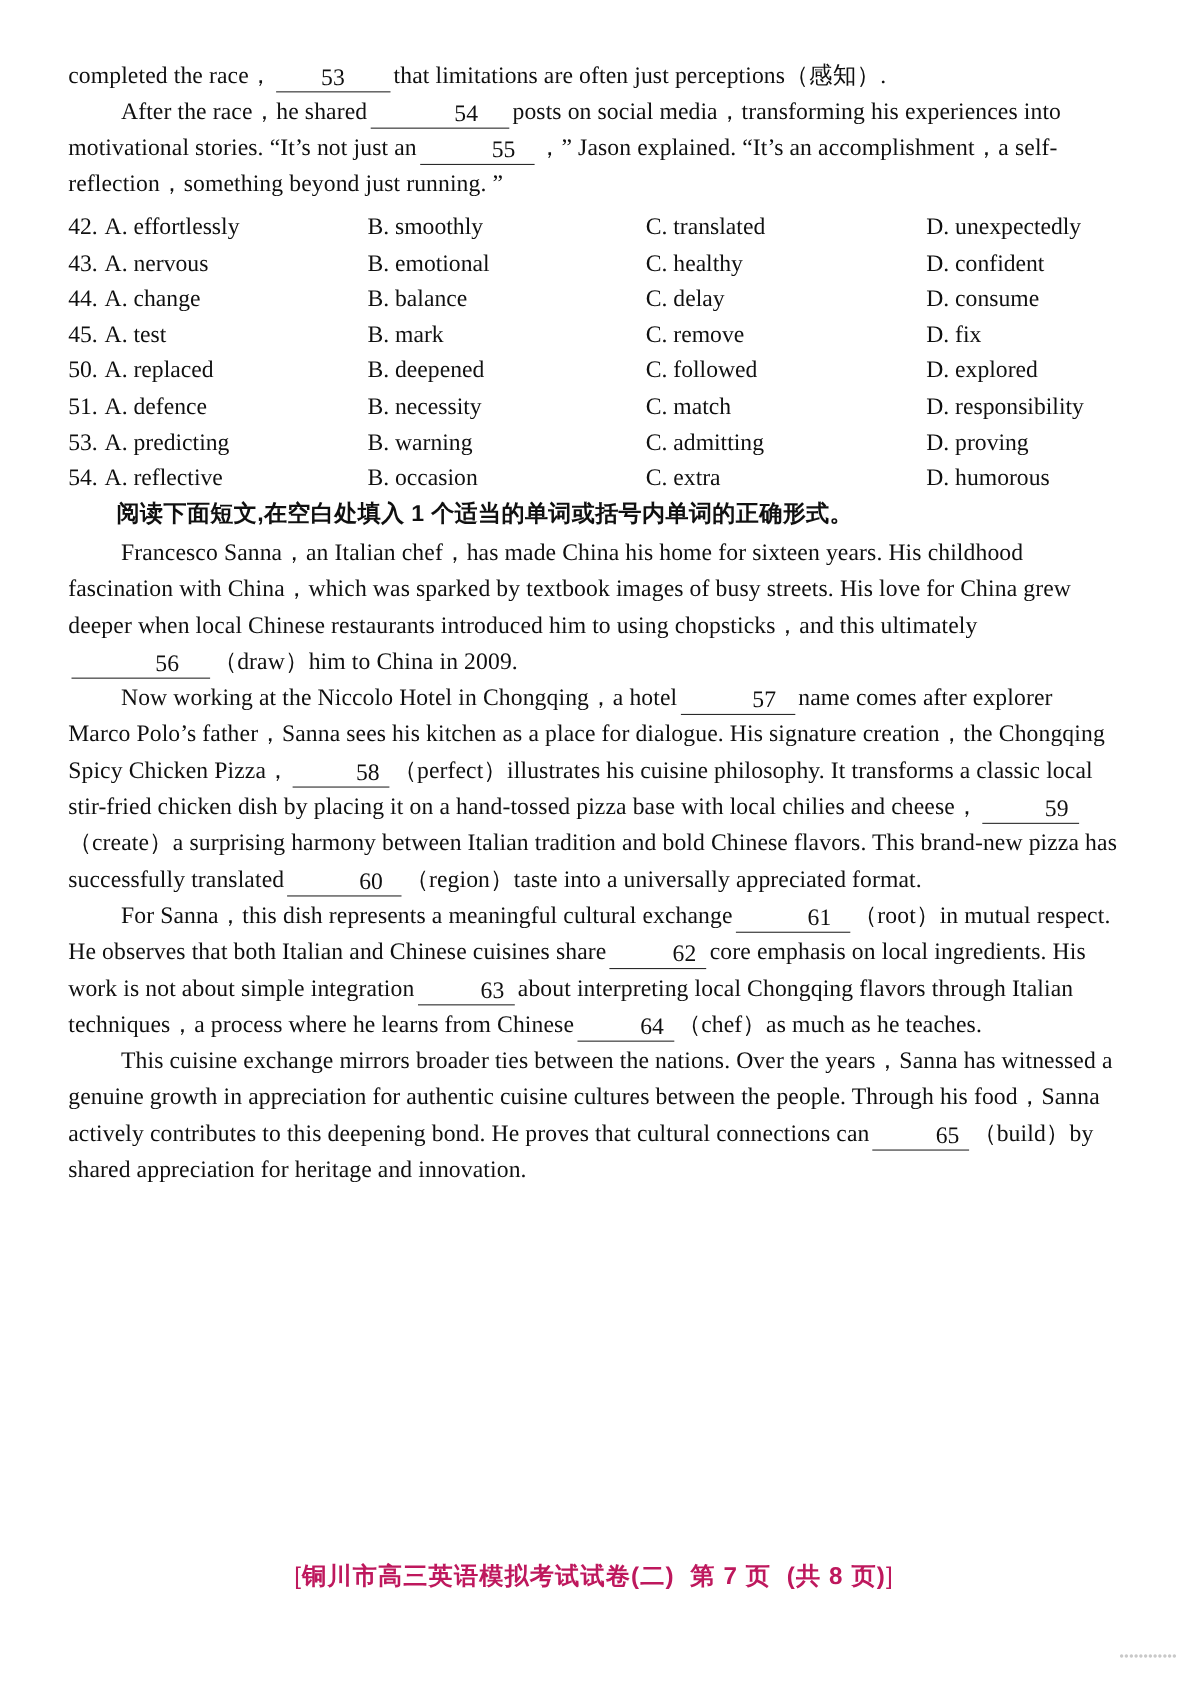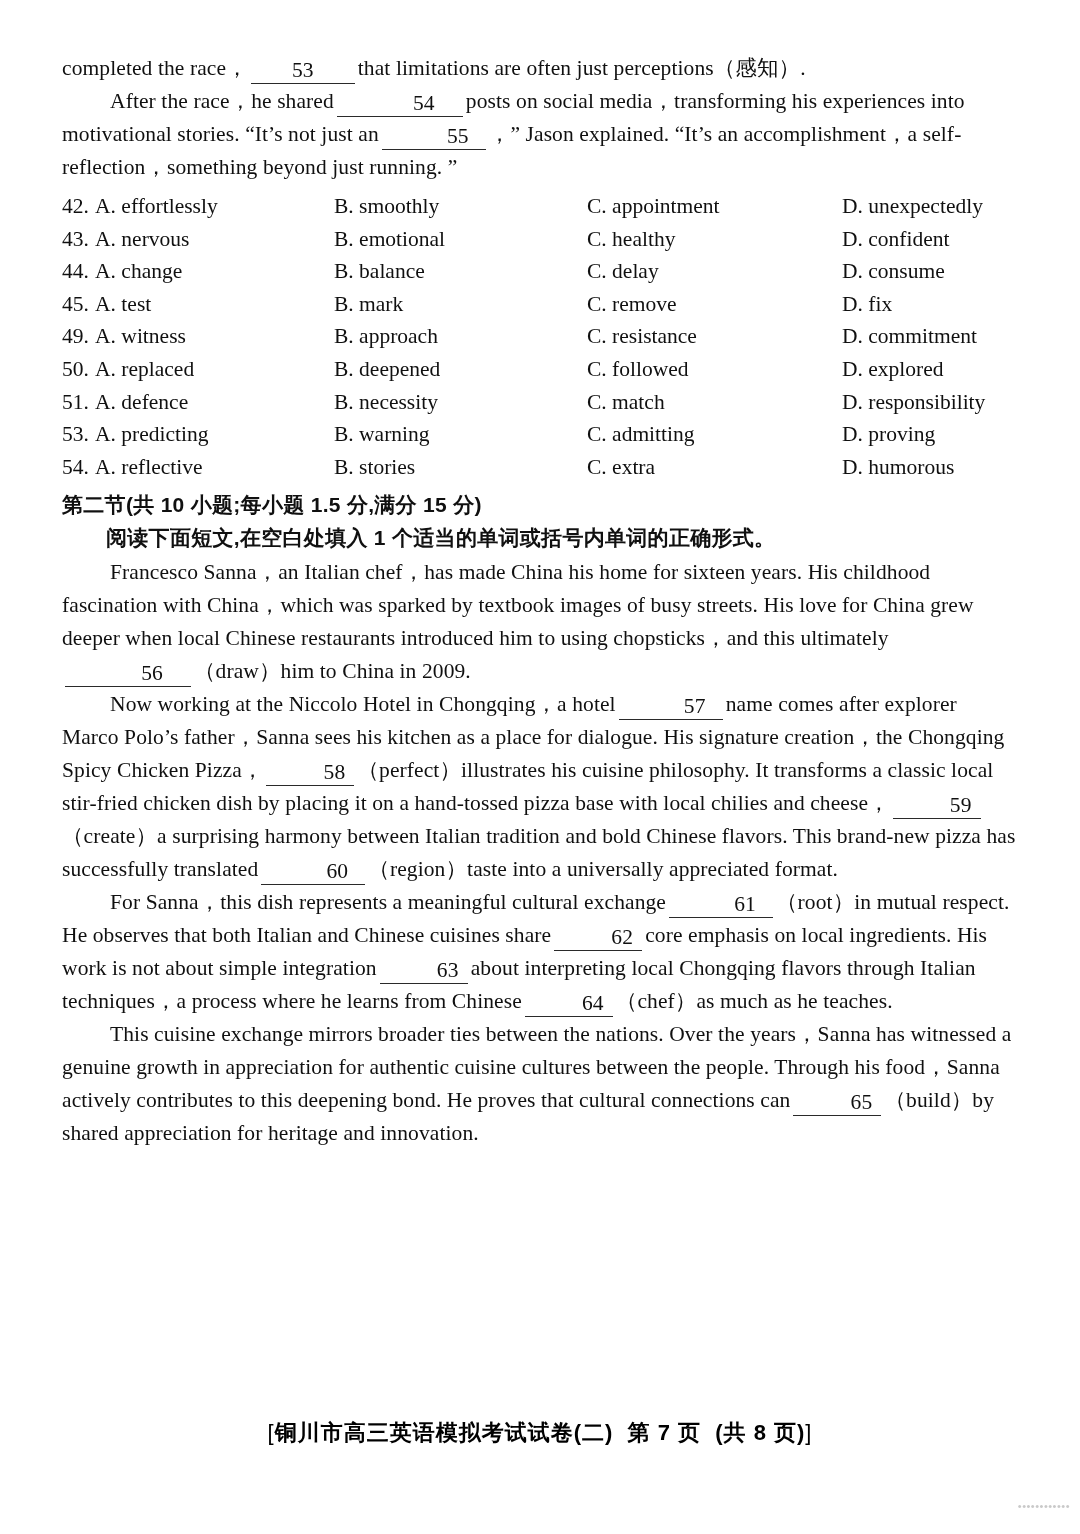--- a/index.html
+++ b/index.html
@@ -102,21 +102,21 @@
   .footer {
     position: absolute;
     left: 0;
     top: 1418px;
     width: 1080px;
     text-align: center;
     font-size: 22px;
     font-weight: bold;
     font-family: "Liberation Sans", "DejaVu Sans", sans-serif;
     letter-spacing: 1px;
-    color: #000000;
+    color: #be185d;
   }
   .footer .brk { font-weight: normal; }
 
   .watermark {
     position: absolute;
     left: 880px;
     top: 1500px;
     width: 190px;
     text-align: right;
     font-size: 11px;
@@ -135,21 +135,21 @@
     <p class="para lastline-left"><span>completed the race，</span><span class="blank w-md">53</span><span>that limitations are often just perceptions（感知）.</span></p>
 
     <p class="para indent lastline-left"><span>After the race，he shared</span><span class="blank w-lg">54</span><span>posts on social media，transforming his experiences into motivational stories. “It’s not just an</span><span class="blank w-md">55</span><span>，” Jason explained. “It’s an accomplishment，a self-reflection，something beyond just running. ”</span></p>
 
     <ul class="mc-list">
 
 
       <li class="mc-row">
         <span class="opt opt-a"><span class="mc-num">42.</span> <span>A.</span> <span>effortlessly</span></span>
         <span class="opt opt-b"><span>B.</span> <span>smoothly</span></span>
-        <span class="opt opt-c"><span>C.</span> <span>appointment</span></span>
+        <span class="opt opt-c"><span>C.</span> <span>translated</span></span>
         <span class="opt opt-d"><span>D.</span> <span>unexpectedly</span></span>
       </li>
 
       <li class="mc-row">
         <span class="opt opt-a"><span class="mc-num">43.</span> <span>A.</span> <span>nervous</span></span>
         <span class="opt opt-b"><span>B.</span> <span>emotional</span></span>
         <span class="opt opt-c"><span>C.</span> <span>healthy</span></span>
         <span class="opt opt-d"><span>D.</span> <span>confident</span></span>
       </li>
 
@@ -163,26 +163,20 @@
       <li class="mc-row">
         <span class="opt opt-a"><span class="mc-num">45.</span> <span>A.</span> <span>test</span></span>
         <span class="opt opt-b"><span>B.</span> <span>mark</span></span>
         <span class="opt opt-c"><span>C.</span> <span>remove</span></span>
         <span class="opt opt-d"><span>D.</span> <span>fix</span></span>
       </li>
 
 
 
 
-      <li class="mc-row">
-        <span class="opt opt-a"><span class="mc-num">49.</span> <span>A.</span> <span>witness</span></span>
-        <span class="opt opt-b"><span>B.</span> <span>approach</span></span>
-        <span class="opt opt-c"><span>C.</span> <span>resistance</span></span>
-        <span class="opt opt-d"><span>D.</span> <span>commitment</span></span>
-      </li>
 
       <li class="mc-row">
         <span class="opt opt-a"><span class="mc-num">50.</span> <span>A.</span> <span>replaced</span></span>
         <span class="opt opt-b"><span>B.</span> <span>deepened</span></span>
         <span class="opt opt-c"><span>C.</span> <span>followed</span></span>
         <span class="opt opt-d"><span>D.</span> <span>explored</span></span>
       </li>
 
       <li class="mc-row">
         <span class="opt opt-a"><span class="mc-num">51.</span> <span>A.</span> <span>defence</span></span>
@@ -194,29 +188,28 @@
 
       <li class="mc-row">
         <span class="opt opt-a"><span class="mc-num">53.</span> <span>A.</span> <span>predicting</span></span>
         <span class="opt opt-b"><span>B.</span> <span>warning</span></span>
         <span class="opt opt-c"><span>C.</span> <span>admitting</span></span>
         <span class="opt opt-d"><span>D.</span> <span>proving</span></span>
       </li>
 
       <li class="mc-row">
         <span class="opt opt-a"><span class="mc-num">54.</span> <span>A.</span> <span>reflective</span></span>
-        <span class="opt opt-b"><span>B.</span> <span>stories</span></span>
+        <span class="opt opt-b"><span>B.</span> <span>occasion</span></span>
         <span class="opt opt-c"><span>C.</span> <span>extra</span></span>
         <span class="opt opt-d"><span>D.</span> <span>humorous</span></span>
       </li>
 
 
     </ul>
 
-    <p class="cn-head">第二节(共 10 小题;每小题 1.5 分,满分 15 分)</p>
     <p class="cn-instr">阅读下面短文,在空白处填入 1 个适当的单词或括号内单词的正确形式。</p>
 
     <p class="para indent lastline-left"><span>Francesco Sanna，an Italian chef，has made China his home for sixteen years. His childhood fascination with China，which was sparked by textbook images of busy streets. His love for China grew deeper when local Chinese restaurants introduced him to using chopsticks，and this ultimately</span><span class="blank w-lg">56</span><span>（draw）him to China in 2009.</span></p>
 
     <p class="para indent lastline-left"><span>Now working at the Niccolo Hotel in Chongqing，a hotel</span><span class="blank w-md">57</span><span>name comes after explorer Marco Polo’s father，Sanna sees his kitchen as a place for dialogue. His signature creation，the Chongqing Spicy Chicken Pizza，</span><span class="blank w-sm">58</span><span>（perfect）illustrates his cuisine philosophy. It transforms a classic local stir-fried chicken dish by placing it on a hand-tossed pizza base with local chilies and cheese，</span><span class="blank w-sm">59</span><span>（create）a surprising harmony between Italian tradition and bold Chinese flavors. This brand-new pizza has successfully translated</span><span class="blank w-md">60</span><span>（region）taste into a universally appreciated format.</span></p>
 
     <p class="para indent lastline-left"><span>For Sanna，this dish represents a meaningful cultural exchange</span><span class="blank w-md">61</span><span>（root）in mutual respect. He observes that both Italian and Chinese cuisines share</span><span class="blank w-sm">62</span><span>core emphasis on local ingredients. His work is not about simple integration</span><span class="blank w-sm">63</span><span>about interpreting local Chongqing flavors through Italian techniques，a process where he learns from Chinese</span><span class="blank w-sm">64</span><span>（chef）as much as he teaches.</span></p>
 
     <p class="para indent lastline-left"><span>This cuisine exchange mirrors broader ties between the nations. Over the years，Sanna has witnessed a genuine growth in appreciation for authentic cuisine cultures between the people. Through his food，Sanna actively contributes to this deepening bond. He proves that cultural connections can</span><span class="blank w-sm">65</span><span>（build）by shared appreciation for heritage and innovation.</span></p>
 

